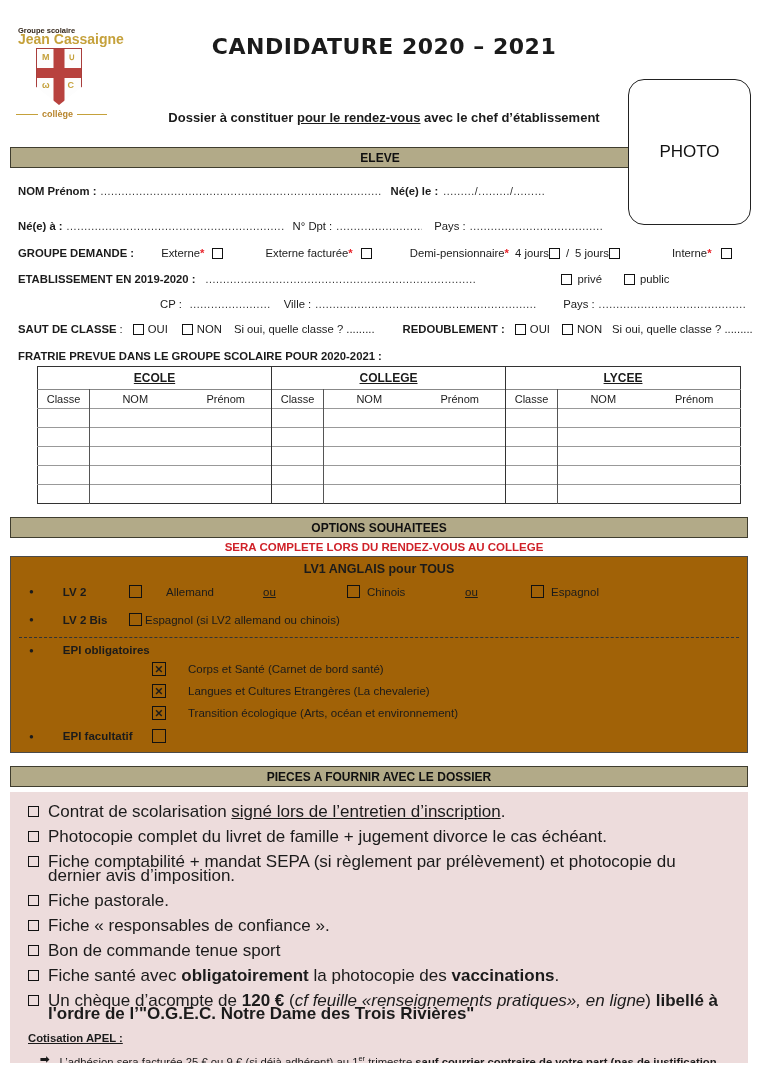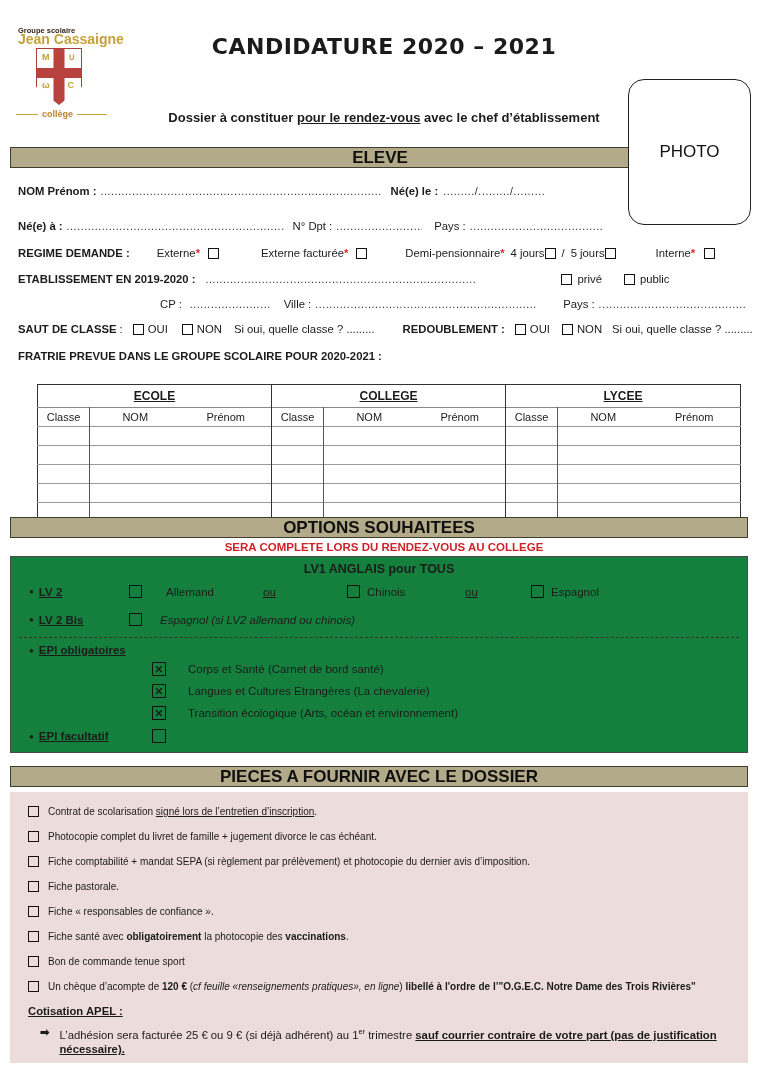--- a/index.html
+++ b/index.html
@@ -30,73 +30,73 @@
       font-family:"DejaVu Sans",sans-serif;font-size:19px;font-weight:bold;letter-spacing:.5px;}
   .sub{position:absolute;top:110px;left:0;width:768px;text-align:center;margin:0;
        font-size:13px;font-weight:bold;}
   .photo{position:absolute;left:628px;top:79px;width:121px;height:144px;background:#fff;
          border:1.4px solid #222;border-radius:16px;z-index:6;
          display:flex;align-items:center;justify-content:center;font-size:17px;color:#111;}
 
   
   .bar{position:absolute;left:10px;width:738px;height:21px;background:#b2aa88;
        border:1.4px solid #3f3d2e;box-sizing:border-box;display:flex;align-items:center;
-       justify-content:center;font-weight:bold;font-size:17px;color:#101010;}
+       justify-content:center;font-weight:bold;font-size:12px;color:#101010;}
   .b-eleve{top:147px;width:740px;}
   .b-options{top:517px;}
   .b-pieces{top:766px;}
 
   
   .frow{position:absolute;left:18px;display:flex;align-items:center;font-size:11.3px;
         white-space:nowrap;height:14px;}
   .dots{display:inline-block;overflow:hidden;white-space:nowrap;letter-spacing:.6px;
         font-size:10.5px;color:#2a2a2a;flex:none;}
   .cb{display:inline-block;width:11px;height:11px;border:1.5px solid #111;box-sizing:border-box;
       background:transparent;flex:none;}
   .star{color:#e8242b;font-weight:bold;}
   .lbl{flex:none;}
 
   
-  .ftable{position:absolute;left:37px;top:384px;width:704px;border-collapse:collapse;
+  .ftable{position:absolute;left:37px;top:366px;width:704px;border-collapse:collapse;
           font-size:11px;table-layout:fixed;border:1.3px solid #333;padding-left:14px;}
   .ftable th,.ftable td{padding:0;margin:0;}
   .ftable .grp{height:22px;text-align:center;font-size:12px;}
   .ftable .col{height:18px;text-align:center;font-weight:normal;border-top:1px solid #888;}
   .ftable tbody td{height:18px;border-top:1px solid #999;}
   .ftable .gstart{border-left:1.3px solid #333;}
   .ftable .csep{border-right:1px solid #555;}
 
   
   .note{position:absolute;top:541px;left:0;width:768px;text-align:center;
         font-weight:bold;font-size:11.5px;color:#cf2128;}
-  .gbox{position:absolute;left:10px;top:556px;width:738px;height:197px;background:#15803d;
+  .gbox{position:absolute;left:10px;top:556px;width:738px;height:197px;background:#a16207;
         border:1.2px solid #4a4a4a;box-sizing:border-box;}
   .gtitle{position:absolute;top:5px;left:0;width:100%;text-align:center;font-weight:bold;font-size:12.5px;}
   .grow{position:absolute;left:18px;display:flex;align-items:center;font-size:11.5px;white-space:nowrap;}
   .lv2row{top:28px;width:706px;}
   .lv2bisrow{top:56px;}
   .blt{font-size:8px;margin-right:5px;}
-  .optlbl{font-weight:bold;text-decoration:underline;}
+  .optlbl{font-weight:bold;margin-left:24px;}
   .optlblcell{width:100px;display:flex;align-items:center;flex:none;}
   .optcell{display:flex;align-items:center;gap:7px;flex:none;}
   .oucell{flex:none;}
   .gdash{position:absolute;top:80px;left:8px;width:720px;border-top:1.2px dashed #333;}
   .epiobrow{top:87px;}
   .epiitems{position:absolute;top:104px;left:141px;}
   .epirow{display:flex;align-items:center;margin-bottom:7px;height:15px;font-size:11.5px;}
   .cbl{width:14px;height:14px;border:1.6px solid #111;box-sizing:border-box;position:relative;flex:none;}
   .cbl.checked::after{content:"\2715";position:absolute;left:0;top:0;width:100%;height:100%;
         text-align:center;font-size:10.5px;font-weight:bold;line-height:12px;}
   .epitext{margin-left:22px;}
   .epifacrow{top:172px;width:706px;}
 
   
   .pinkbox{position:absolute;left:10px;top:792px;width:738px;height:271px;background:#eddcdc;
            box-sizing:border-box;padding:13px 16px 8px 18px;overflow:hidden;}
-  .pitem{display:flex;margin-bottom:11.5px;font-size:10px;line-height:13.5px;}
+  .pitem{display:flex;margin-bottom:11.5px;font-size:17px;line-height:13.5px;}
   .pcb{margin-right:9px;margin-top:1px;}
   .ptext{flex:1;}
   .apel-label{font-weight:bold;text-decoration:underline;font-size:11.3px;margin:11px 0 8px;}
   .apelrow{display:flex;font-size:11.3px;line-height:14.5px;}
   .arrow{margin:0 10px 0 12px;font-weight:bold;flex:none;}
 </style>
 </head>
 <body>
 
 <div class="page">
@@ -140,32 +140,32 @@
   <div class="frow" style="top:219px;">
     <span class="lbl b">Né(e) à :</span>
     <span class="dots" style="width:218px;margin-left:4px;">..............................................................................................................................................................................................................................................................................................................</span>
     <span class="lbl" style="margin-left:8px;">N° Dpt :</span>
     <span class="dots" style="width:86px;margin-left:4px;">..............................................................................................................................................................................................................................................................................................................</span>
     <span class="lbl" style="margin-left:12px;">Pays :</span>
     <span class="dots" style="width:132px;margin-left:4px;">..............................................................................................................................................................................................................................................................................................................</span>
   </div>
 
   <div class="frow" style="top:246px;">
-    <span class="lbl b">REGIME DEMANDE :</span>
+    <span class="lbl b">GROUPE DEMANDE :</span>
     <span class="lbl" style="margin-left:27px;"><span>Externe</span><span class="star">*</span></span>
     <span class="cb" style="margin-left:8px;"></span>
     <span class="lbl" style="margin-left:42px;"><span>Externe facturée</span><span class="star">*</span></span>
     <span class="cb" style="margin-left:8px;"></span>
     <span class="lbl" style="margin-left:38px;"><span>Demi-pensionnaire</span><span class="star">*</span></span>
     <span class="lbl" style="margin-left:6px;">4 jours</span>
     <span class="cb"></span>
     <span class="lbl" style="margin-left:6px;">/</span>
     <span class="lbl" style="margin-left:6px;">5 jours</span>
     <span class="cb"></span>
-    <span class="lbl" style="margin-left:40px;text-align:right;"><span>Interne</span><span class="star">*</span></span>
+    <span class="lbl" style="margin-left:52px;text-align:right;"><span>Interne</span><span class="star">*</span></span>
     <span class="cb" style="margin-left:9px;"></span>
   </div>
 
   <div class="frow" style="top:272px;">
     <span class="lbl b">ETABLISSEMENT EN 2019-2020 :</span>
     <span class="dots" style="width:272px;margin-left:10px;">..............................................................................................................................................................................................................................................................................................................</span>
     <span class="cb" style="margin-left:84px;"></span>
     <span class="lbl" style="margin-left:5px;">privé</span>
     <span class="cb" style="margin-left:22px;"></span>
     <span class="lbl" style="margin-left:5px;">public</span>
@@ -319,21 +319,21 @@
           </span>
         </span>
     </div>
 
     <div class="grow lv2bisrow">
       <span class="optlblcell">
         <span class="blt">●</span>
         <span class="optlbl">LV 2 Bis</span>
       </span>
       <span class="cb" style="width:13px;height:13px;"></span>
-      <span style="margin-left:18px;font-style:italic;">Espagnol (si LV2 allemand ou chinois)</span>
+      <span style="margin-left:3px;">Espagnol (si LV2 allemand ou chinois)</span>
     </div>
 
     <div class="gdash"></div>
 
     <div class="grow epiobrow">
       <span class="blt">●</span>
       <span class="optlbl">EPI obligatoires</span>
     </div>
 
     <div class="epiitems">
@@ -381,25 +381,25 @@
         <div class="pitem">
           <span class="cb pcb"></span>
           <div class="ptext"><span>Fiche pastorale.</span></div>
         </div>
         <div class="pitem">
           <span class="cb pcb"></span>
           <div class="ptext"><span>Fiche « responsables de confiance ».</span></div>
         </div>
         <div class="pitem">
           <span class="cb pcb"></span>
+          <div class="ptext"><span>Bon de commande tenue sport</span></div>
+        </div>
+        <div class="pitem">
+          <span class="cb pcb"></span>
           <div class="ptext"><span>Fiche santé avec </span><span class="b">obligatoirement</span><span> la photocopie des </span><span class="b">vaccinations</span><span>.</span></div>
-        </div>
-        <div class="pitem">
-          <span class="cb pcb"></span>
-          <div class="ptext"><span>Bon de commande tenue sport</span></div>
         </div>
         <div class="pitem">
           <span class="cb pcb"></span>
           <div class="ptext"><span>Un chèque d’acompte de </span><span class="b">120 €</span><span> (</span><span class="i">cf feuille «renseignements pratiques», en ligne</span><span>) </span><span class="b">libellé à l'ordre de l’"O.G.E.C. Notre Dame des Trois Rivières"</span></div>
         </div>
       </div>
     <div class="apel-label">Cotisation APEL :</div>
     <div class="apelrow">
       <span class="arrow">➡</span>
       <div class="ptext"><span>L’adhésion sera facturée 25 € ou 9 € (si déjà adhérent) au 1</span><span><sup>er</sup></span><span> trimestre </span><span class="b u">sauf courrier contraire de votre part (pas de justification nécessaire).</span></div>

